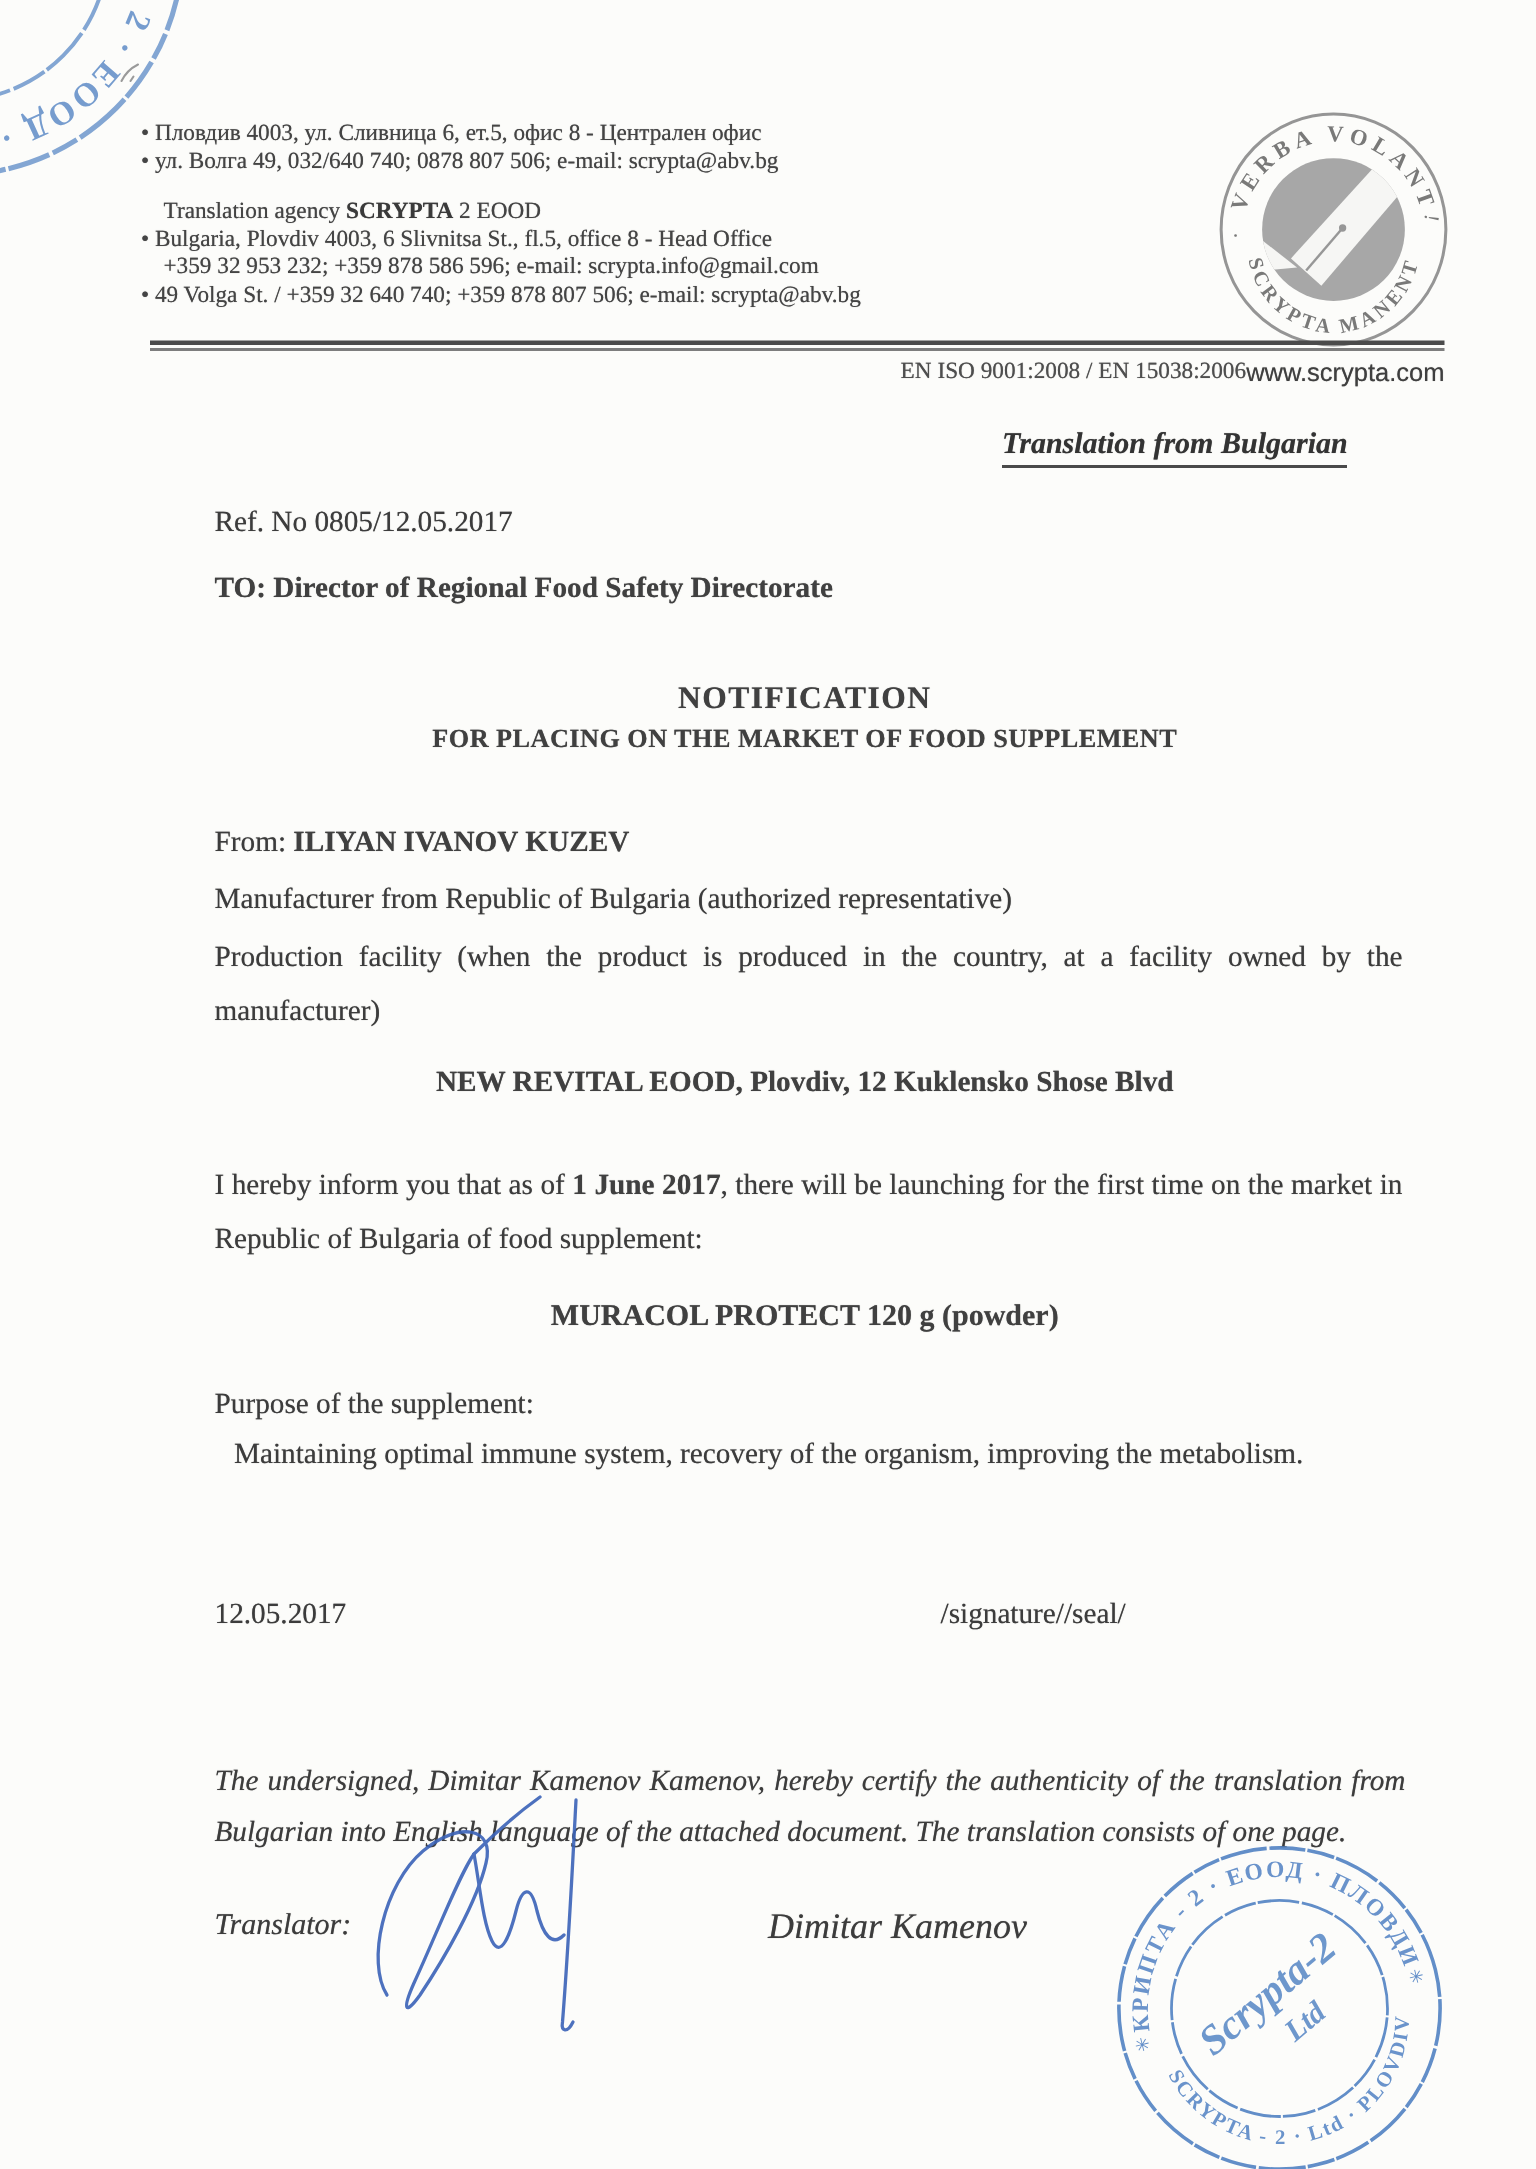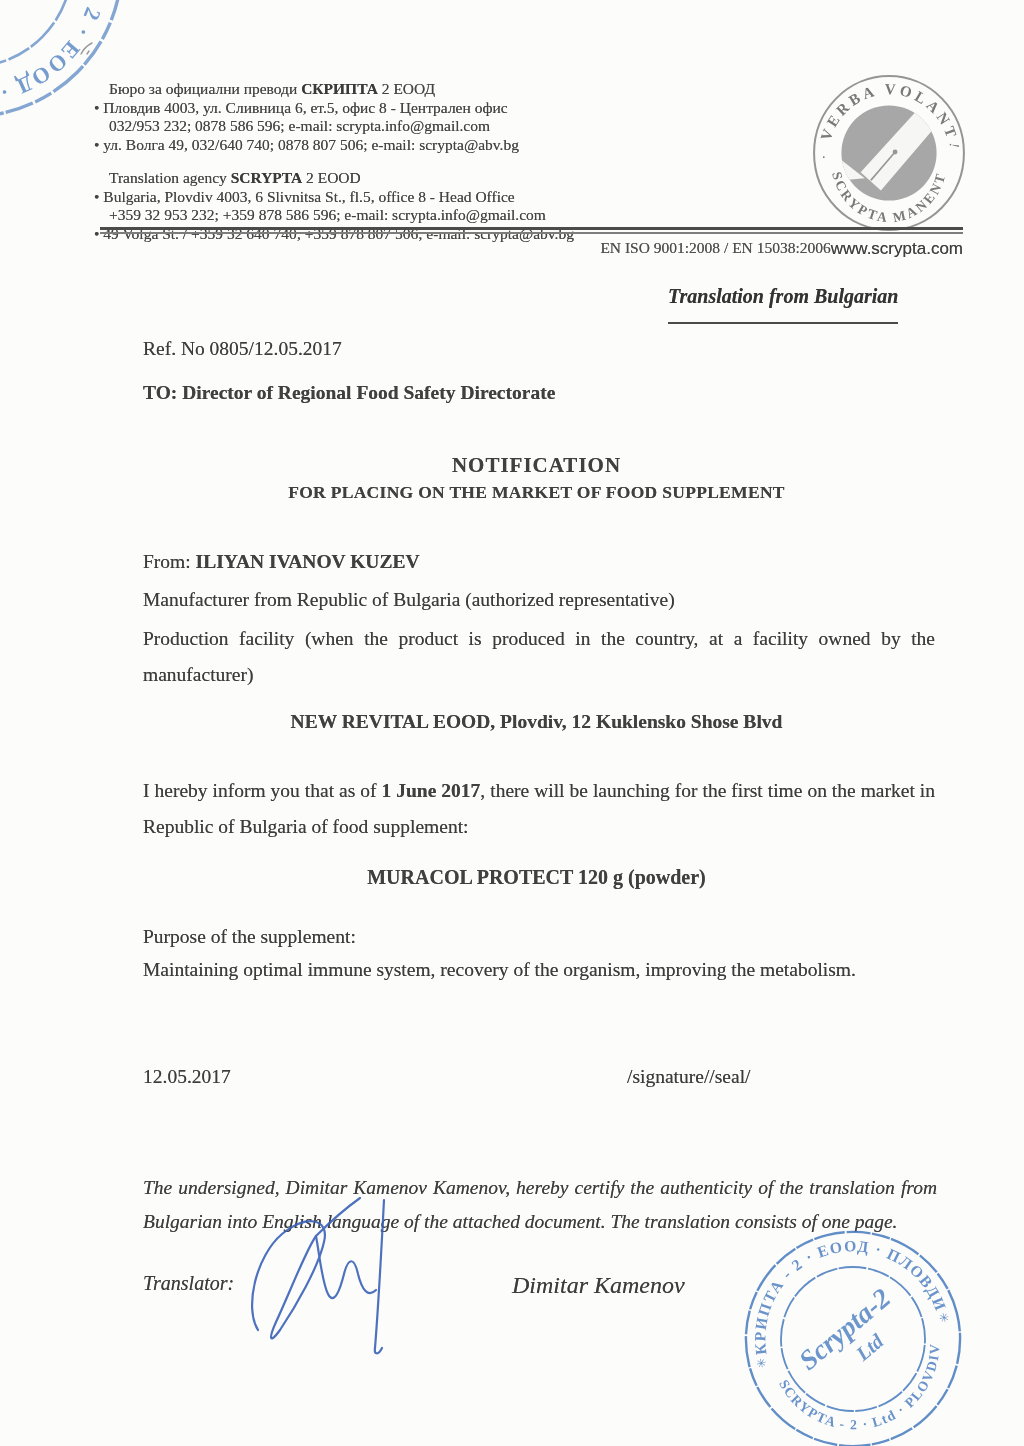--- a/index.html
+++ b/index.html
@@ -20,40 +20,40 @@
   .lh-line b { font-weight:bold; color:#3a3a3a; }
 
   .double-rule { left:100px; top:227px; width:863px; height:7px;
     border-top:3px solid #4b4b4b; border-bottom:2px solid #7d7d7d; }
 
   .iso-row { left:106px; top:239px; width:857px; display:flex; justify-content:flex-end;
     font-size:15.5px; color:#4e4e4e; }
   .iso-row .site { font-size:17px; font-family:"Liberation Sans","DejaVu Sans",sans-serif; color:#3f3f3f; }
 
   .trans-note { left:668px; top:285px; font-size:20px; font-weight:bold; font-style:italic;
-    border-bottom:2px solid #4a4a4a; padding-bottom:14px; color:#333; }
+    border-bottom:2px solid #4a4a4a; padding-bottom:2px; color:#333; }
 
   .t19 { font-size:19.5px; }
   .bold { font-weight:bold; color:#404040; }
   .center { text-align:center; }
   .just { text-align:justify; line-height:35.5px; }
   .ital { font-style:italic; }
 
   .ref-line        { left:143px; top:338px; }
   .to-line         { left:143px; top:382px; }
   .title1          { left:143px; top:453px; width:787px; font-size:21px; letter-spacing:1px; }
   .title2          { left:143px; top:482px; width:787px; font-size:17.5px; letter-spacing:.3px; }
   .from-line       { left:143px; top:551px; }
   .manu-line       { left:143px; top:589px; }
   .prod-para       { left:143px; top:621px; width:792px; }
   .company-line    { left:143px; top:711px; width:787px; font-size:19.5px; }
   .inform-para     { left:143px; top:773px; width:792px; }
   .product-line    { left:143px; top:866px; width:787px; font-size:20px; }
   .purpose-label   { left:143px; top:926px; }
-  .purpose-text    { left:143px; top:959px; }
+  .purpose-text    { left:156px; top:959px; }
   .date-text       { left:143px; top:1066px; }
   .sig-note        { left:627px; top:1066px; }
   .cert-para       { left:143px; top:1171px; width:794px; line-height:34px; }
   .translator-lbl  { left:143px; top:1272px; font-size:20px; }
   .translator-name { left:512px; top:1272px; font-size:24px; }
 
   .seal-svg     { left:808px; top:70px; width:162px; height:164px; opacity:.92; }
   .corner-stamp { left:-200px; top:-205px; width:340px; height:340px; transform:rotate(135deg); opacity:.8; }
   .blue-stamp   { left:733px; top:1219px; width:240px; height:240px; transform:rotate(-14deg); opacity:.88; }
   .sig-svg      { left:240px; top:1196px; width:178px; height:168px; }
@@ -82,23 +82,21 @@
       <textPath href="#cBot" startOffset="50%" text-anchor="middle">SCRYPTA - 2 · Ltd · PLOVDIV</textPath>
     </text>
   </svg>
 
   <svg class="abs pen-tick" viewBox="0 0 18 18" aria-hidden="true">
     <path d="M3,14 C6,8 10,5 14,3 M9,14 l2,-3" stroke="#9a9a9a" stroke-width="1.4" fill="none" stroke-linecap="round"></path>
   </svg>
 
   <div class="abs letterhead scan-text">
     <div class="lh-block">
-      <div class="lh-line ind"><span>Бюро за официални преводи </span><b>СКРИПТА</b><span> 2 ЕООД</span></div>
       <div class="lh-line">• Пловдив 4003, ул. Сливница 6, ет.5, офис 8 - Централен офис</div>
-      <div class="lh-line ind">032/953 232; 0878 586 596; e-mail: scrypta.info@gmail.com</div>
       <div class="lh-line">• ул. Волга 49, 032/640 740; 0878 807 506; e-mail: scrypta@abv.bg</div>
     </div>
     <div class="lh-block">
       <div class="lh-line ind"><span>Translation agency </span><b>SCRYPTA</b><span> 2 EOOD</span></div>
       <div class="lh-line">• Bulgaria, Plovdiv 4003, 6 Slivnitsa St., fl.5, office 8 - Head Office</div>
       <div class="lh-line ind">+359 32 953 232; +359 878 586 596; e-mail: scrypta.info@gmail.com</div>
       <div class="lh-line">• 49 Volga St. / +359 32 640 740; +359 878 807 506; e-mail: scrypta@abv.bg</div>
     </div>
   </div>
 

